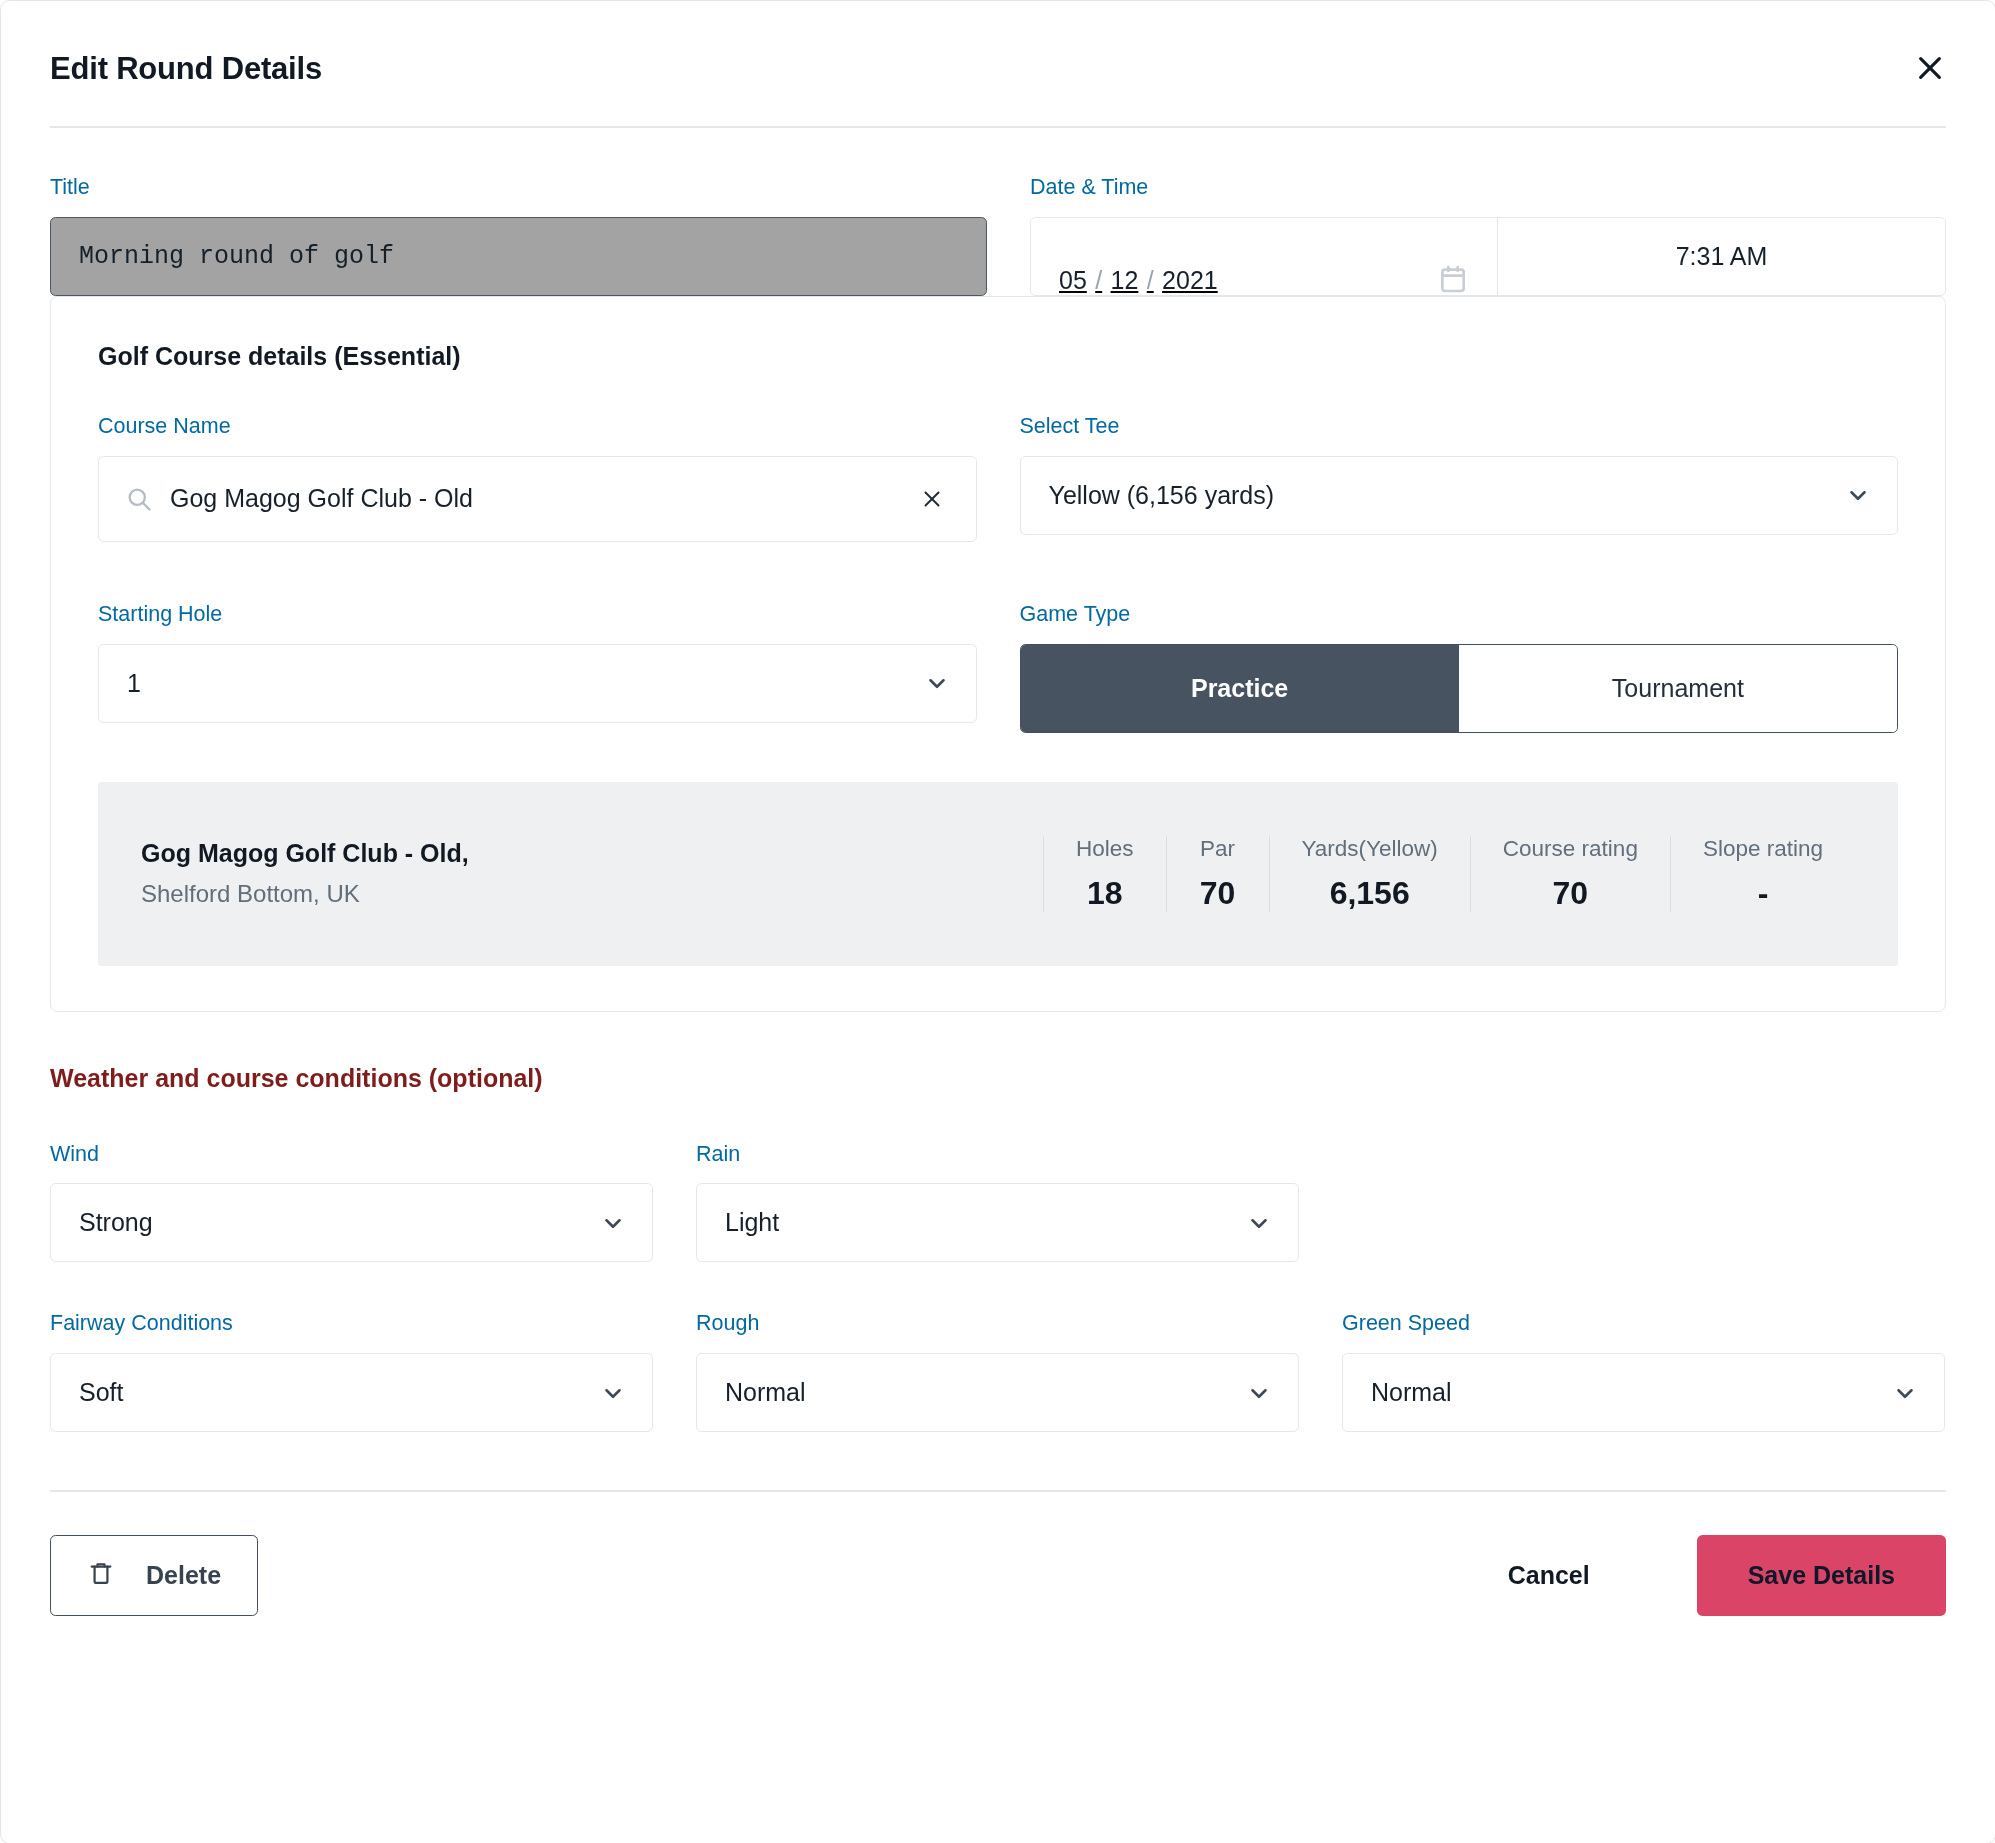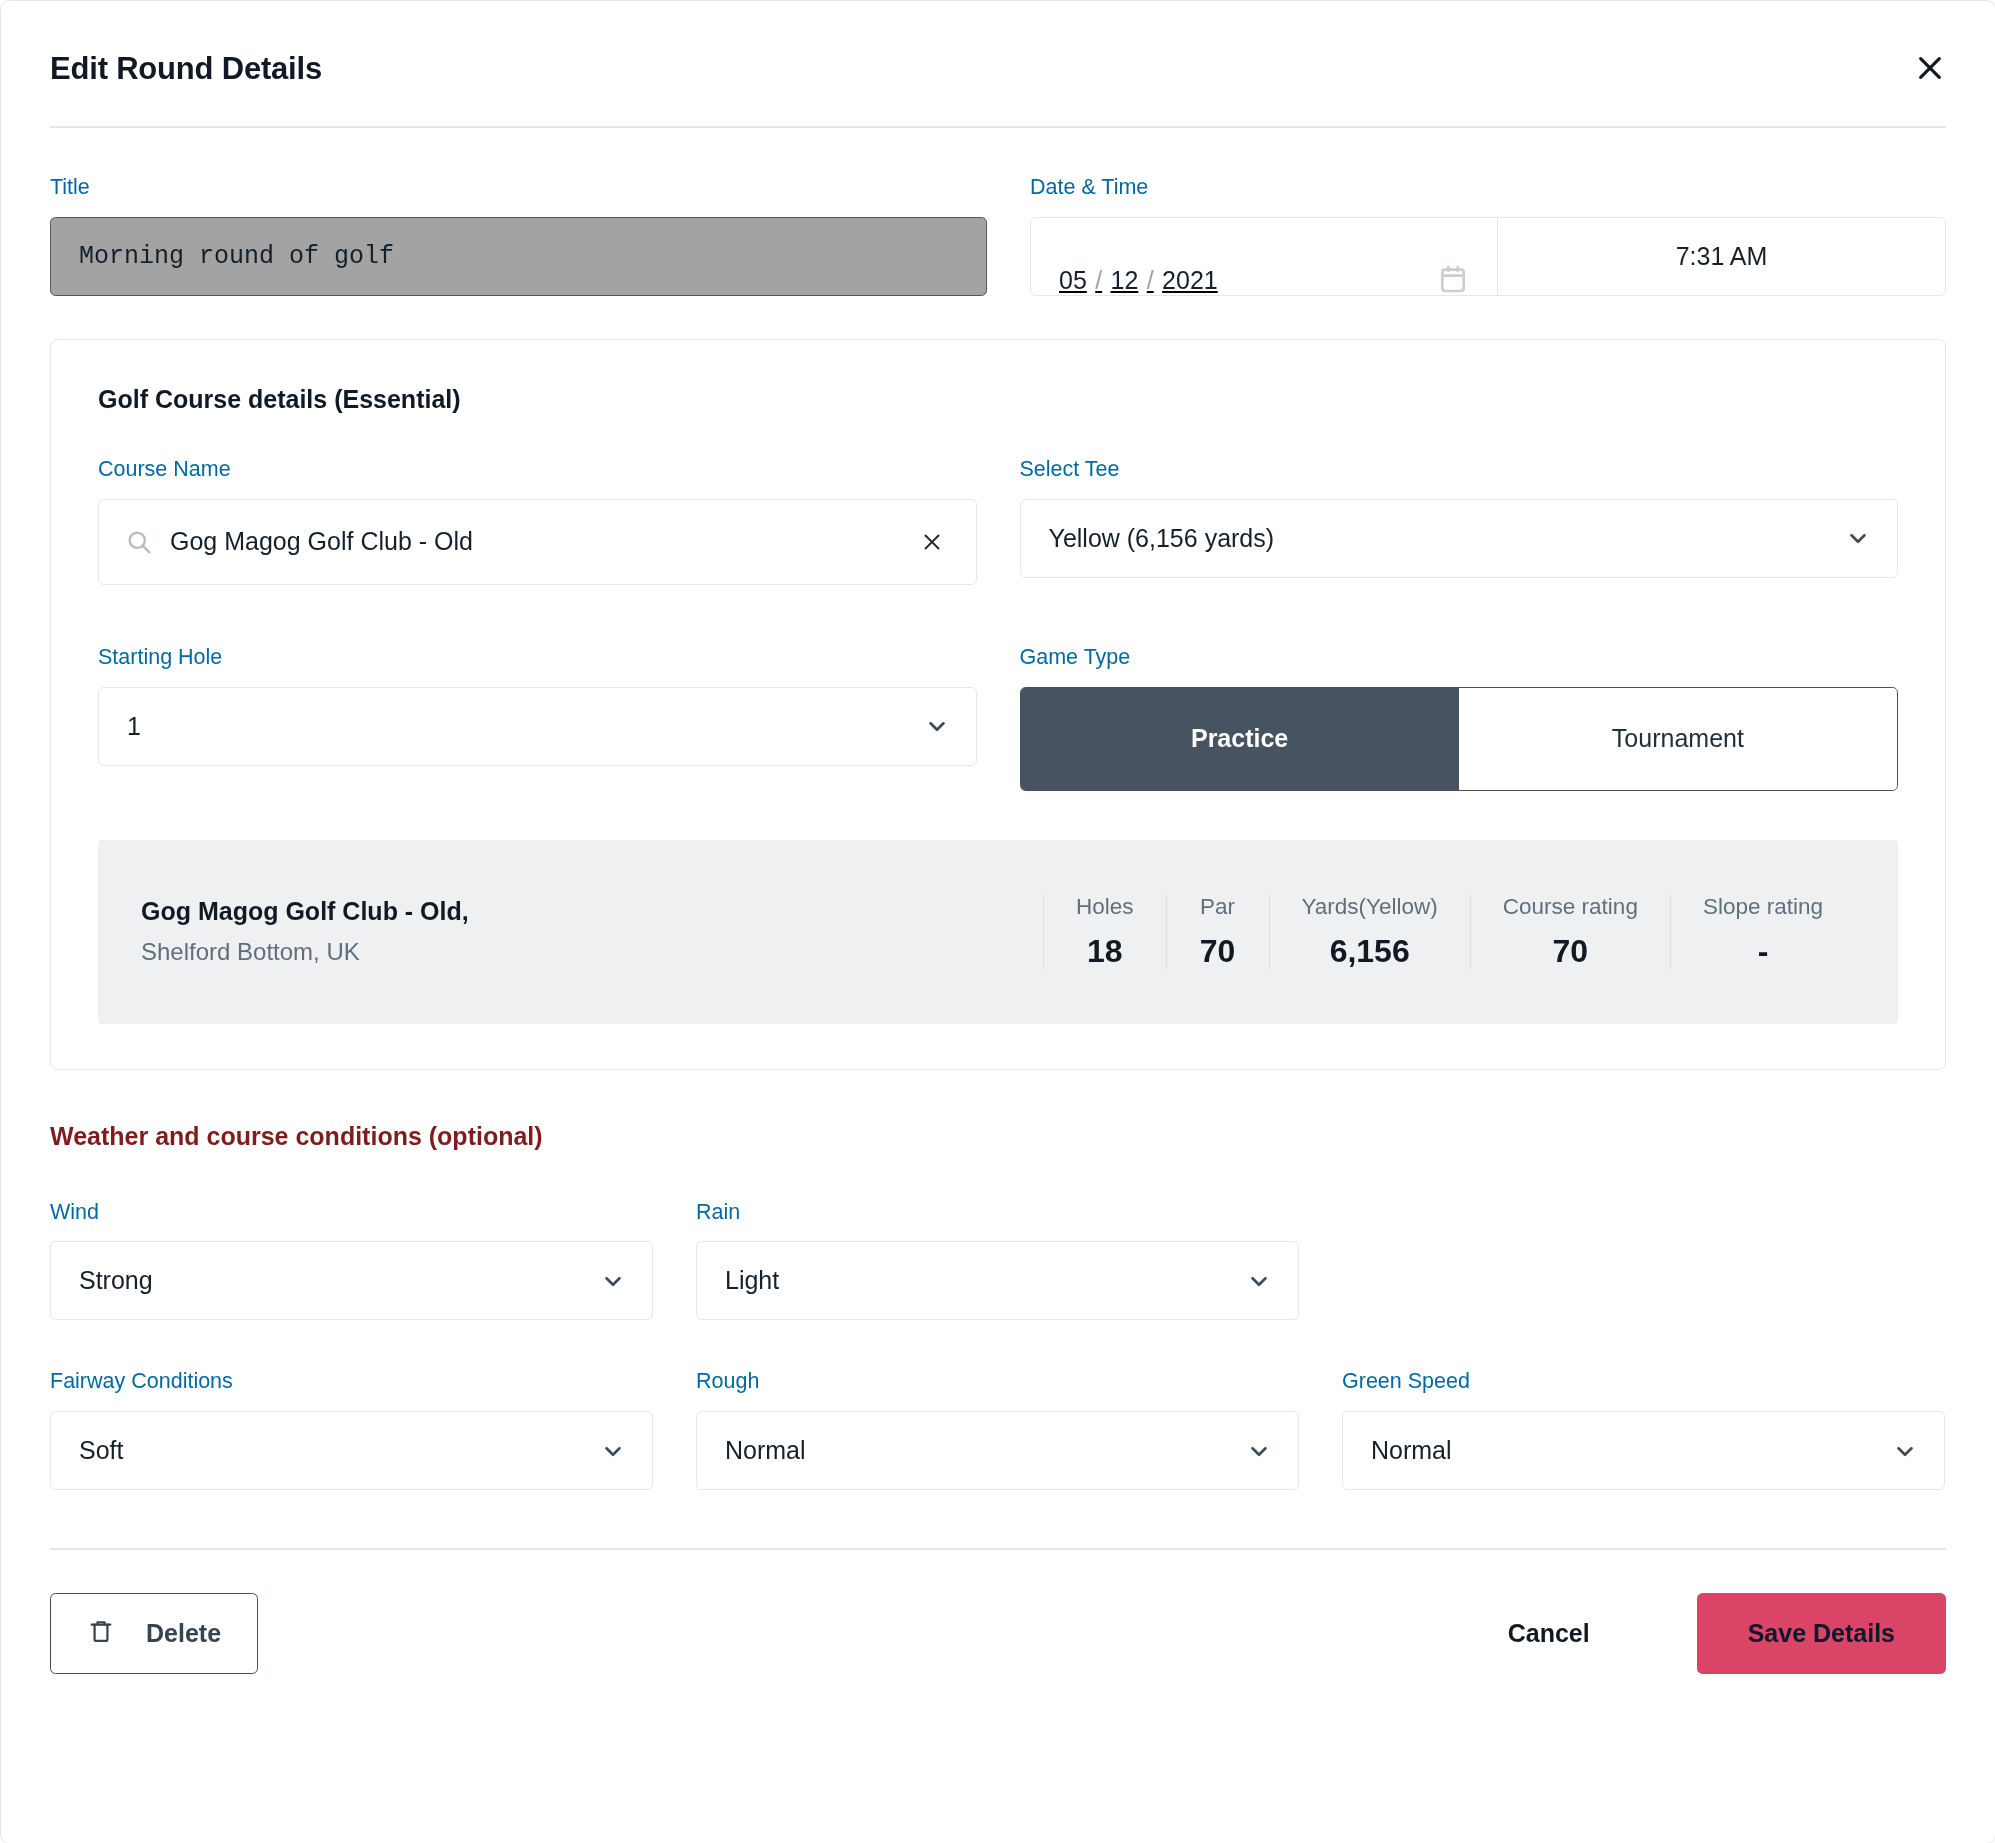--- a/index.html
+++ b/index.html
@@ -138,21 +138,20 @@
     display: flex;
     align-items: center;
     justify-content: center;
     font-size: 25px;
     color: #15202b;
     cursor: text;
   }
 
   
   .course-card {
-    margin-top: 43px;
     border: 1.9px solid #e4e7ea;
     border-radius: 7.5px;
     padding: 45px 47px 45px 47px;
   }
   .card-heading {
     font-size: 25px;
     font-weight: bold;
     color: #111a24;
     margin-bottom: 43px;
   }
@@ -203,21 +202,21 @@
     align-items: center;
     padding-right: 5.6px;
   }
 
   .course-row-2 { margin-top: 60px; }
 
   
   .segmented {
     display: flex;
     width: 100%;
-    height: 104px;
+    height: 89px;
     border: 1.9px solid #434f5b;
     border-radius: 5.6px;
     overflow: hidden;
     background: #86efac;
   }
   .seg {
     flex: 1;
     display: flex;
     align-items: center;
     justify-content: center;

